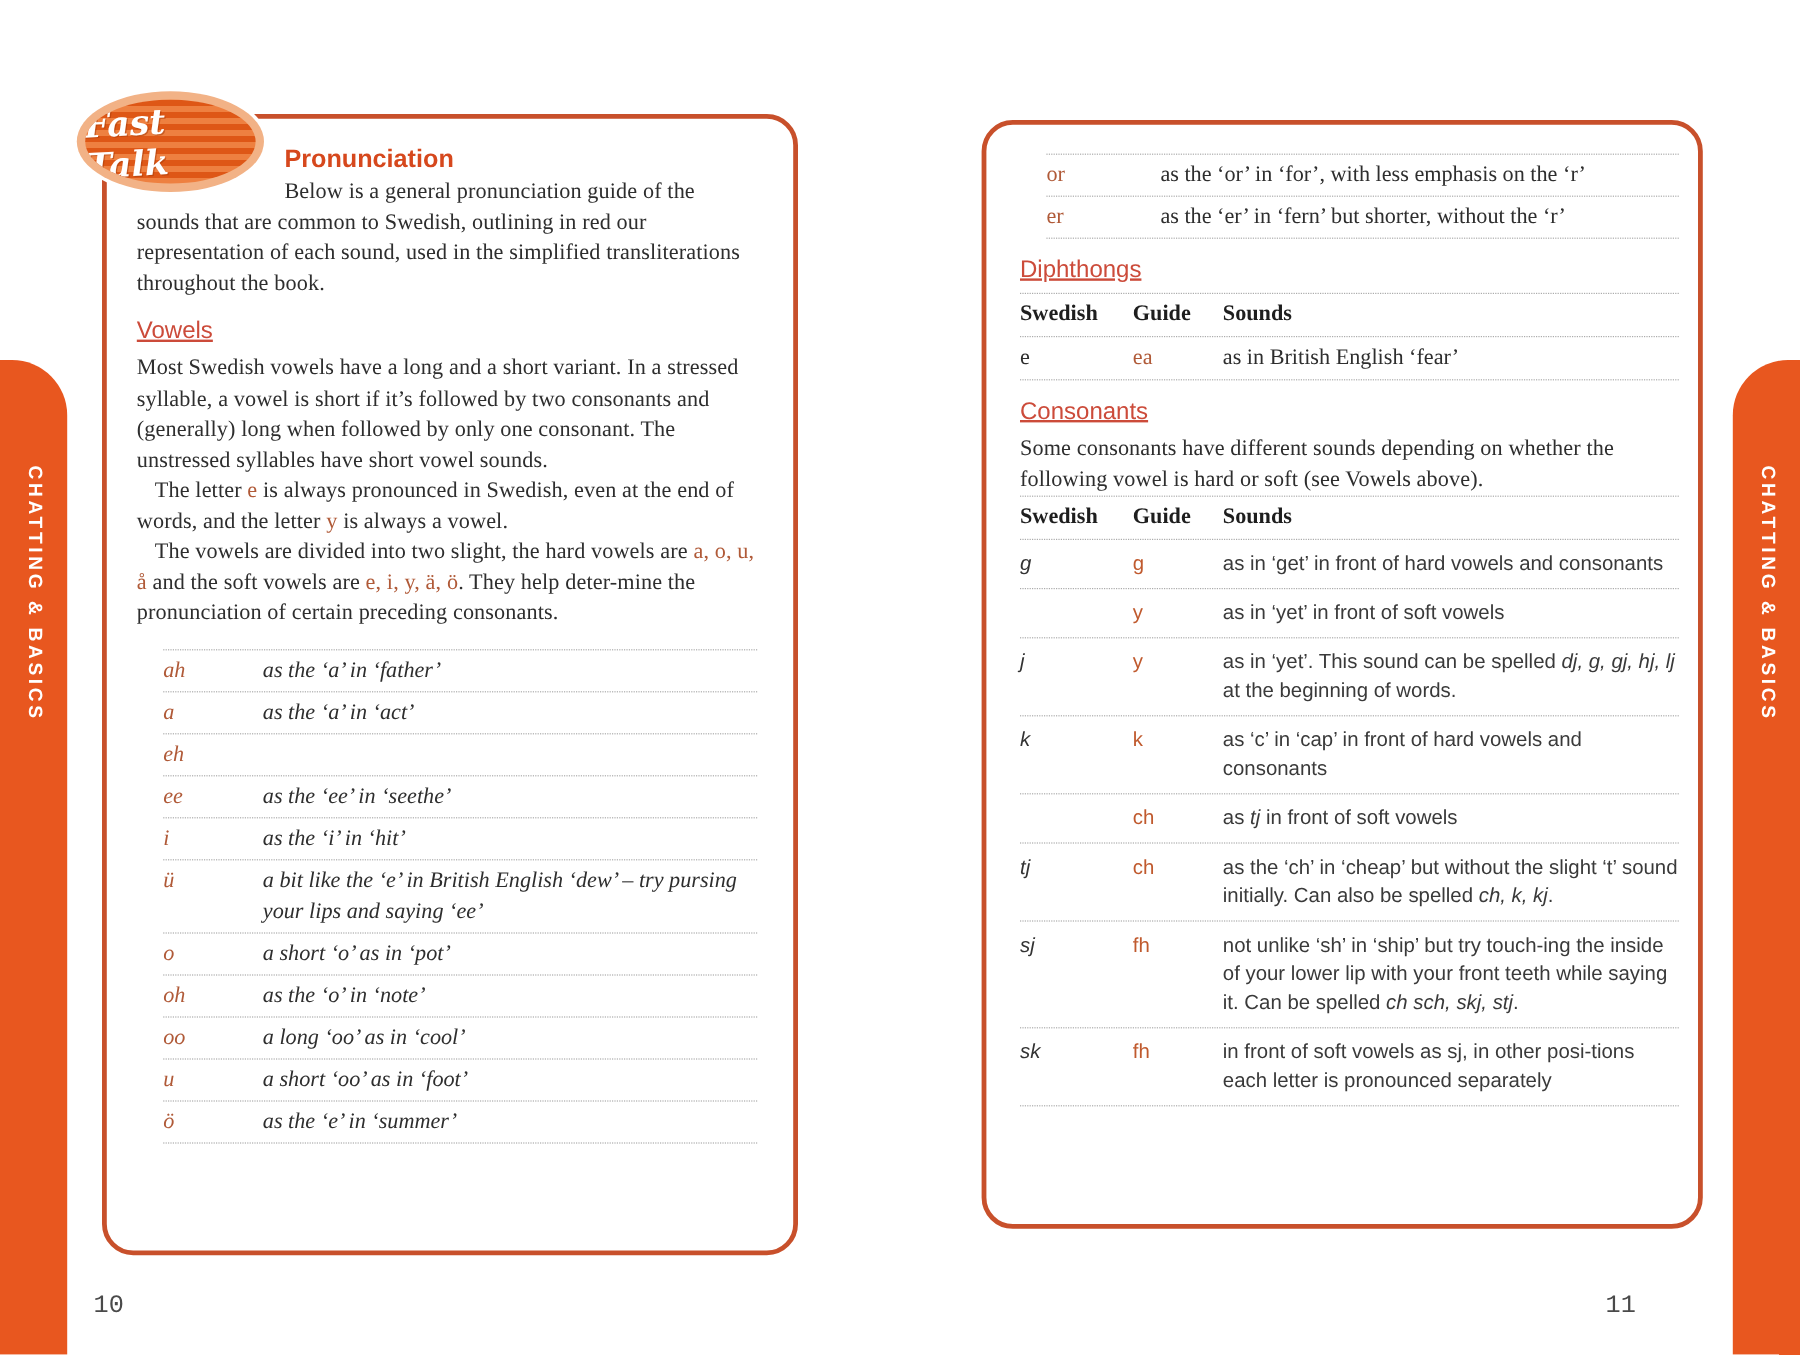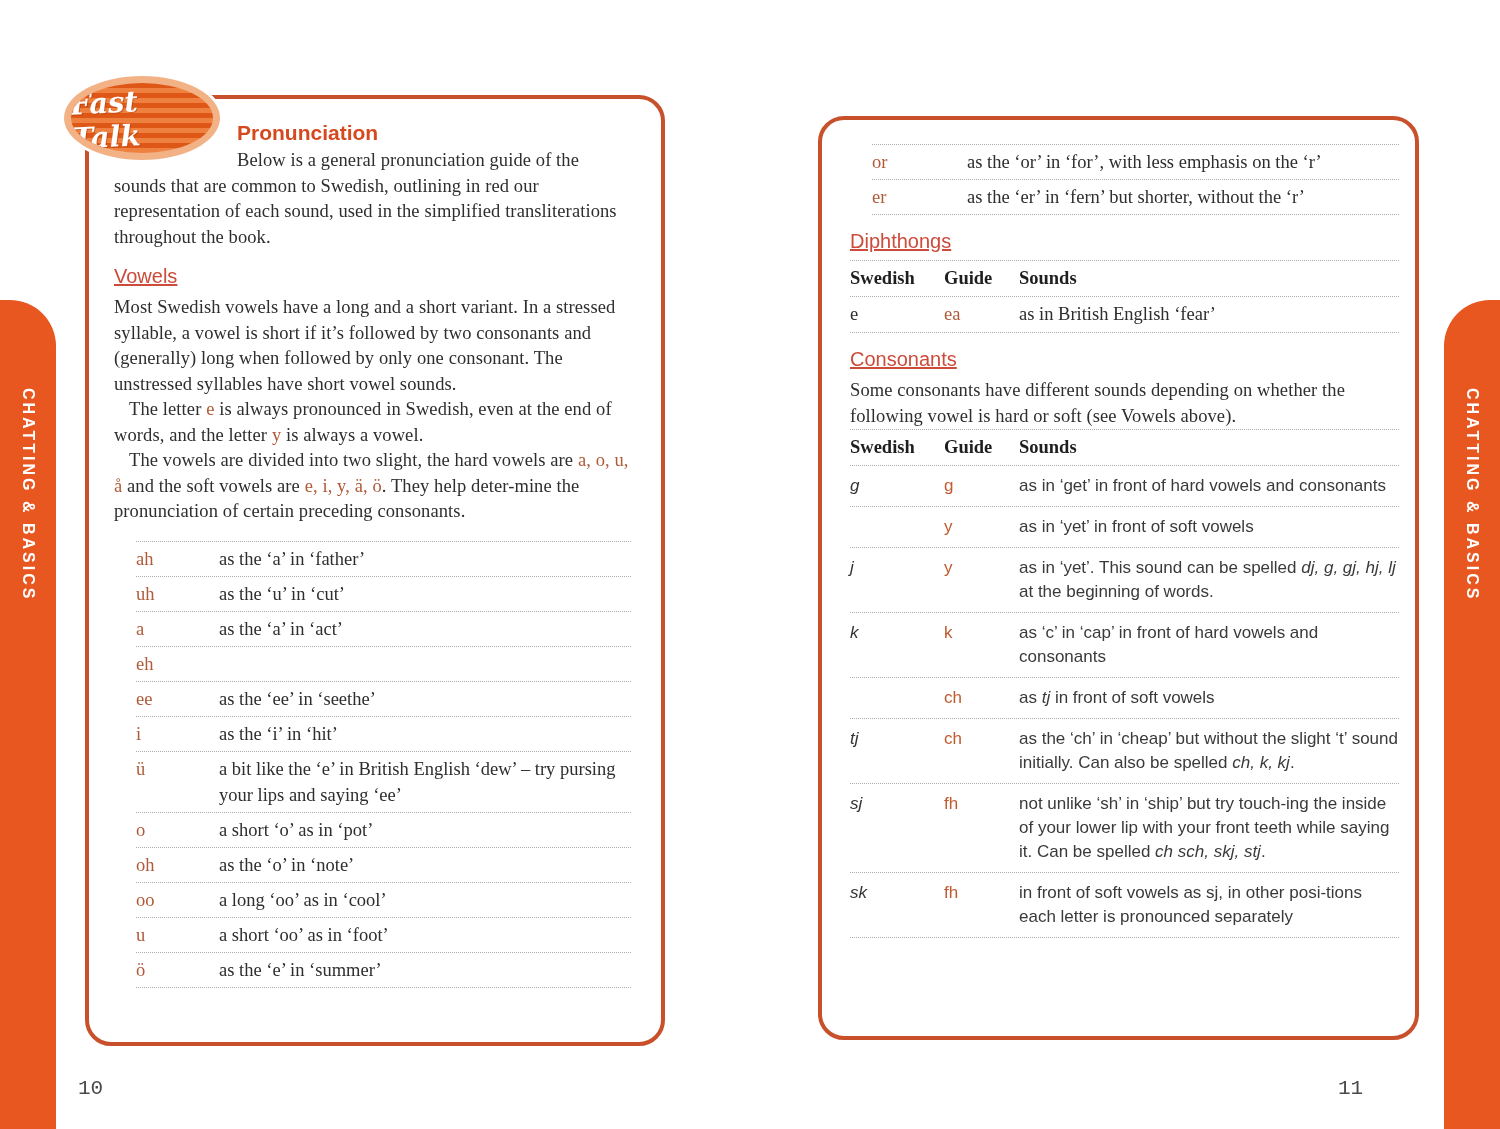--- a/index.html
+++ b/index.html
@@ -15,21 +15,21 @@
   
   .tab{position:absolute;top:300px;bottom:0;width:56px;background:var(--tab);}
   .tab-left{left:0;border-top-right-radius:46px;}
   .tab-right{right:0;border-top-left-radius:46px;}
   .tab-text{writing-mode:vertical-rl;text-orientation:mixed;color:#fff;font-weight:bold;
     font-size:16px;letter-spacing:3px;margin:88px auto 0;white-space:nowrap;}
 
   
   .page-box{position:absolute;border:4px solid var(--page_border);border-radius:26px;background:#fff;}
   #box-left{left:85px;top:95px;width:580px;height:951px;padding:20px 30px 0 25px;}
-  #box-right{left:818px;top:100px;width:601px;height:924px;padding:24px 16px 0 28px;margin-top:16px;}
+  #box-right{left:818px;top:100px;width:601px;height:924px;padding:24px 16px 0 28px;}
 
   
   .logo{position:absolute;left:64px;top:76px;width:156px;height:84px;border-radius:50%;
     background:var(--logo_ring);box-shadow:0 0 0 3px #fff;display:flex;align-items:center;justify-content:center;z-index:5;}
   .logo-inner{width:142px;height:70px;border-radius:50%;overflow:hidden;
     background:repeating-linear-gradient(180deg,var(--logo_stripe_dark) 0 5px,var(--logo_stripe_light) 5px 10px);
     display:flex;align-items:center;justify-content:center;}
   .logo-text{color:#fff;font-family:"DejaVu Serif",serif;font-style:italic;font-weight:bold;
     font-size:29px;transform:rotate(-3deg);text-shadow:1px 1px 0 rgba(170,60,10,.55);}
 
@@ -39,21 +39,21 @@
   .title{font-size:21px;font-weight:bold;color:var(--title);margin:2px 0 3px 123px;}
   .intro{text-indent:123px;}
   .sec{font-size:20px;font-weight:400;color:var(--heading);margin:15px 0 7px;text-decoration:underline;}
   .accent{color:var(--accent_serif);}
   .it{font-style:italic;}
 
   
   .ttable{border-top:1px dotted var(--dotted);}
   .trow{display:grid;border-bottom:1px dotted var(--dotted);}
   #vowel-table{margin-left:22px;margin-top:16px;}
-  #vowel-table .trow{grid-template-columns:83px 1fr;}
+  #vowel-table .trow{grid-template-columns:83px 1fr;font-style:italic;}
   #vowel-cont-table{margin-left:22px;}
   #vowel-cont-table .trow{grid-template-columns:95px 1fr;}
   .vtable .trow{padding:4px 0;line-height:26px;font-family:"Liberation Serif",serif;font-size:18.5px;color:var(--body);}
   .vtable .cell-guide{color:var(--accent_serif);}
   .three{grid-template-columns:94px 75px 1fr;}
   .thead{font-weight:bold;font-size:18.5px;color:#1E1E1E;padding:7px 0;font-family:Liberation Serif, serif;}
   #diphthong-table .trow:not(.thead){font-family:"Liberation Serif",serif;font-size:18.5px;line-height:25px;padding:5px 0;color:var(--body);}
   #diphthong-table .trow:not(.thead) .cell-guide{color:var(--accent_serif);}
   #consonant-table .trow:not(.thead){font-family:"Liberation Sans",sans-serif;font-size:17px;line-height:24px;padding:8px 0;color:var(--sans_body);}
   #consonant-table .cell-sw{font-style:italic;color:#333;}
@@ -87,24 +87,20 @@
     <div class="sec">Vowels</div>
     <p class="serif">Most Swedish vowels have a long and a short variant. In a stressed syllable, a vowel is short if it’s followed by two consonants and (generally) long when followed by only one consonant. The unstressed syllables have short vowel sounds.</p>
     <p class="serif indent"><span>The letter </span><span class="accent">e</span><span> is always pronounced in Swedish, even at the end of words, and the letter </span><span class="accent">y</span><span> is always a vowel.</span></p>
     <p class="serif indent"><span>The vowels are divided into two slight, the hard vowels are </span><span class="accent">a, o, u, å</span><span> and the soft vowels are </span><span class="accent">e, i, y, ä, ö</span><span>. They help deter-mine the pronunciation of certain preceding consonants.</span></p>
     <div class="ttable vtable" id="vowel-table">
         <div class="trow">
           <div class="cell-guide">ah</div>
           <div class="cell-sound">as the ‘a’ in ‘father’</div>
         </div>
         <div class="trow">
-          <div class="cell-guide">uh</div>
-          <div class="cell-sound">as the ‘u’ in ‘cut’</div>
-        </div>
-        <div class="trow">
           <div class="cell-guide">a</div>
           <div class="cell-sound">as the ‘a’ in ‘act’</div>
         </div>
         <div class="trow">
           <div class="cell-guide">eh</div>
         </div>
         <div class="trow">
           <div class="cell-guide">ee</div>
           <div class="cell-sound">as the ‘ee’ in ‘seethe’</div>
         </div>

